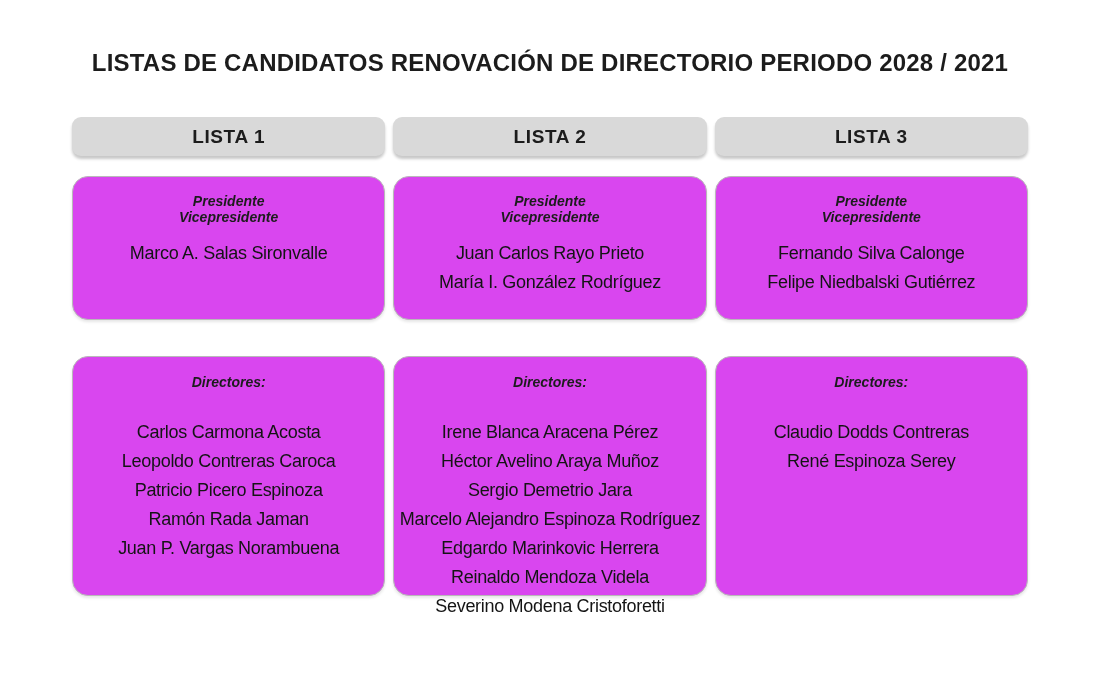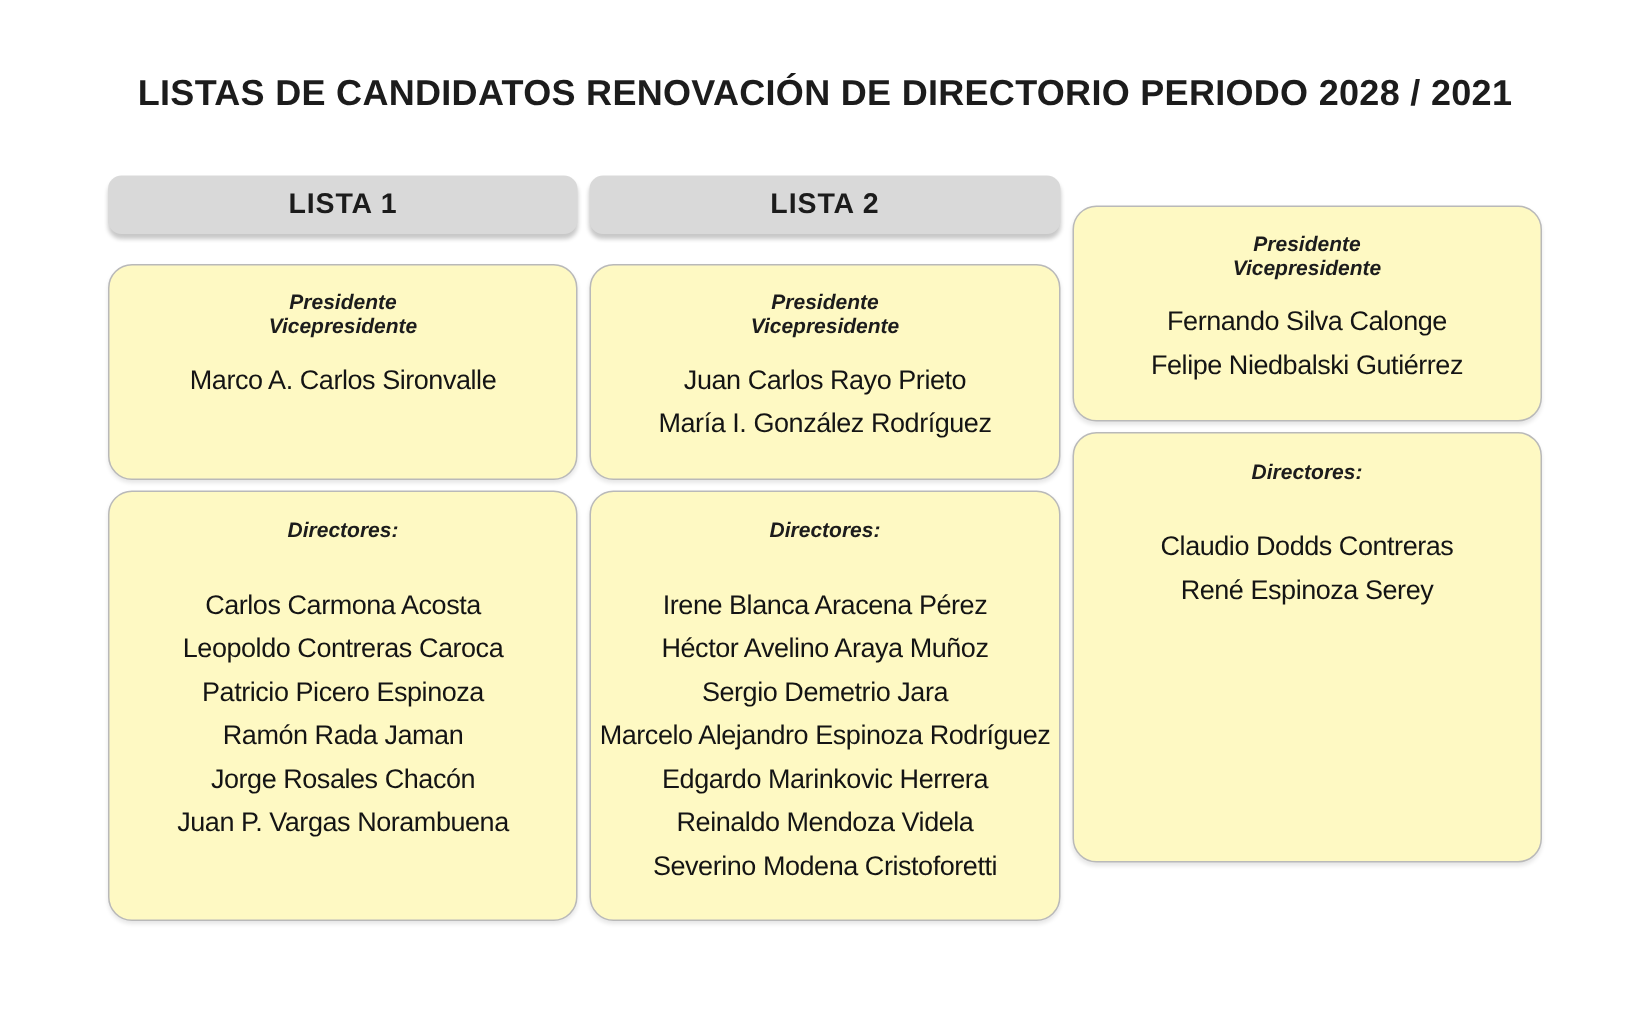--- a/index.html
+++ b/index.html
@@ -44,21 +44,21 @@
     display: flex;
     align-items: center;
     justify-content: center;
     font-size: 19px;
     font-weight: 700;
     letter-spacing: 0.6px;
     color: #1c1c1c;
     box-shadow: 0 3px 3px rgba(0,0,0,0.22);
   }
   .card {
-    background: #fef9c3;
+    background: #d946ef;
     border: 1px solid #b9b9b9;
     border-radius: 16px;
     box-shadow: 0 2px 3px rgba(0,0,0,0.10);
     box-sizing: border-box;
     text-align: center;
   }
   .president-card {
     margin-top: 20px;
     height: 144px;
     padding-top: 16px;
@@ -72,52 +72,51 @@
   }
   .name-line {
     font-size: 18px;
     line-height: 29px;
     letter-spacing: -0.3px;
     white-space: nowrap;
     color: #141414;
   }
   .president-names { margin-top: 14px; }
   .directors-card {
-    margin-top: 7px;
-    height: 287px;
+    margin-top: 36px;
+    height: 240px;
     padding-top: 17px;
   }
   .directors-list { margin-top: 28px; }
 </style>
 </head>
 <body>
 
 <div class="page">
 
   <div class="page-title">LISTAS DE CANDIDATOS RENOVACIÓN DE DIRECTORIO PERIODO 2028 / 2021</div>
 
   <div class="columns">
 
     <div class="column">
       <div class="list-header">LISTA 1</div>
       <div class="card president-card">
         <div class="role-label">Presidente</div>
         <div class="role-label">Vicepresidente</div>
         <div class="president-names">
-          <div class="name-line">Marco A. Carlos Sironvalle</div>
+          <div class="name-line">Marco A. Salas Sironvalle</div>
         </div>
       </div>
       <div class="card directors-card">
         <div class="role-label">Directores:</div>
         <div class="directors-list">
             <div class="name-line">Carlos Carmona Acosta</div>
             <div class="name-line">Leopoldo Contreras Caroca</div>
             <div class="name-line">Patricio Picero Espinoza</div>
             <div class="name-line">Ramón Rada Jaman</div>
-            <div class="name-line">Jorge Rosales Chacón</div>
             <div class="name-line">Juan P. Vargas Norambuena</div>
           </div>
       </div>
     </div>
 
     <div class="column">
       <div class="list-header">LISTA 2</div>
       <div class="card president-card">
         <div class="role-label">Presidente</div>
         <div class="role-label">Vicepresidente</div>
@@ -134,20 +133,21 @@
             <div class="name-line">Sergio Demetrio Jara</div>
             <div class="name-line">Marcelo Alejandro Espinoza Rodríguez</div>
             <div class="name-line">Edgardo Marinkovic Herrera</div>
             <div class="name-line">Reinaldo Mendoza Videla</div>
             <div class="name-line">Severino Modena Cristoforetti</div>
           </div>
       </div>
     </div>
 
     <div class="column">
+      <div class="list-header">LISTA 3</div>
       <div class="card president-card">
         <div class="role-label">Presidente</div>
         <div class="role-label">Vicepresidente</div>
         <div class="president-names">
           <div class="name-line">Fernando Silva Calonge</div>
           <div class="name-line">Felipe Niedbalski Gutiérrez</div>
         </div>
       </div>
       <div class="card directors-card">
         <div class="role-label">Directores:</div>

